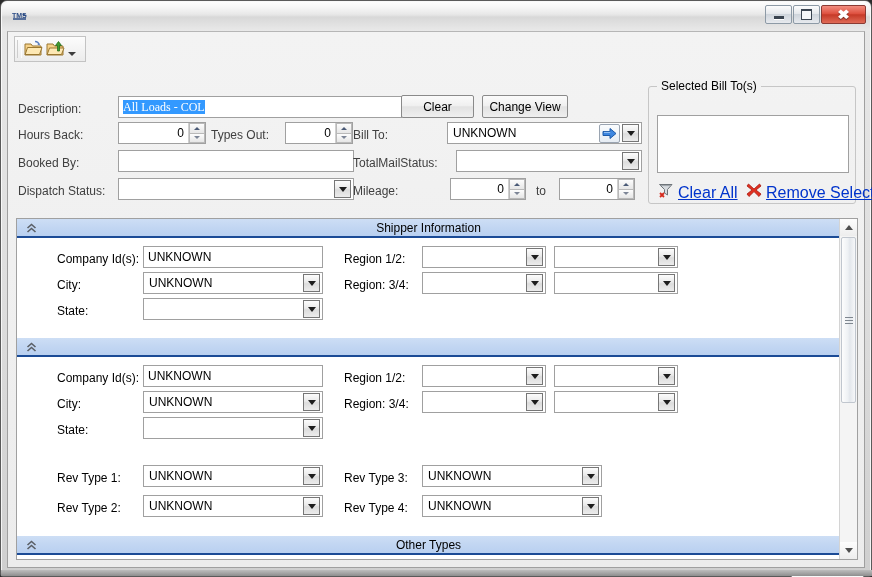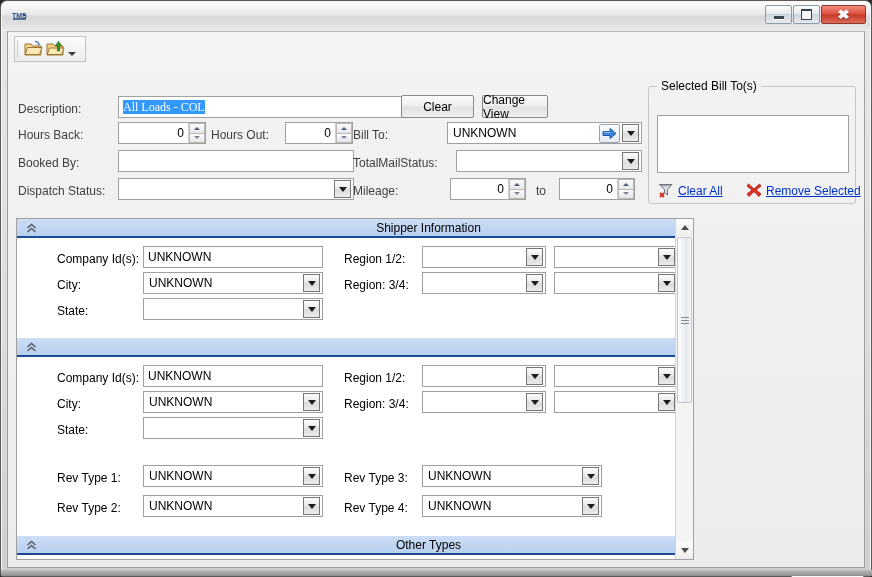--- a/index.html
+++ b/index.html
@@ -246,35 +246,35 @@
     white-space: nowrap;
   }
   .listbox {
     position: absolute;
     box-sizing: border-box;
     border: 1px solid #a0a0a0;
     background: #ffffff;
   }
   .link {
     position: absolute;
-    font-size: 12px; color: #0033cc;
+    font-size: 16px; color: #0033cc;
     text-decoration: underline;
     white-space: nowrap;
     cursor: pointer;
   }
   .ico {
     position: absolute;
     width: 16px; height: 16px;
   }
 
   
   .panel {
     position: absolute;
     left: 8px; top: 186px;
-    width: 678px; height: 342px;
+    width: 842px; height: 342px;
     box-sizing: border-box;
     border: 1px solid #a0a0a0;
     background: #ffffff;
     overflow: hidden;
   }
   .panel-viewport {
     position: absolute;
     left: 0; top: 0;
     width: 823px; height: 340px;
     overflow: hidden;
@@ -430,21 +430,21 @@
       <div class="spin">
         <div class="up">
             <div class="tri-up"></div>
           </div>
         <div class="dn">
             <div class="tri-dn"></div>
           </div>
       </div>
     </div>
 
-    <div class="lbl" style="left:203px; top:96px;">Hours Out:</div>
+    <div class="lbl" style="left:203px; top:96px;">Types Out:</div>
     <div class="num" style="left:277px; top:90px; width:68px;">
       <div class="val">0</div>
       <div class="spin">
         <div class="up">
             <div class="tri-up"></div>
           </div>
         <div class="dn">
             <div class="tri-dn"></div>
           </div>
       </div>
@@ -457,21 +457,21 @@
 
     <div class="lbl" style="left:10px; top:152px;">Dispatch Status:</div>
     <div class="combo" style="left:110px; top:146px; width:236px;">
       <div class="cval"></div>
       <div class="cbtn">
           <div class="arr"></div>
         </div>
     </div>
 
     <div class="btn" style="left:393px; top:63px; width:73px;">Clear</div>
-    <div class="btn" style="left:474px; top:63px; width:66px;">Change View</div>
+    <div class="btn" style="left:474px; top:63px; width:86px;">Change View</div>
 
     <div class="lbl" style="left:345px; top:96px;">Bill To:</div>
     <div class="combo" style="left:439px; top:90px; width:195px;">
       <div class="cval">UNKNOWN</div>
       <div class="gobtn">
         <svg width="15" height="13" viewBox="0 0 15 13">
           <path d="M1 4.5 H8 V1.5 L14 6.5 L8 11.5 V8.5 H1 Z" fill="#3d86e0" stroke="#1d5aa8" stroke-width="1"></path>
           <path d="M2 5.4 H8.2" stroke="#9cc6f5" stroke-width="1"></path>
         </svg>
       </div>

